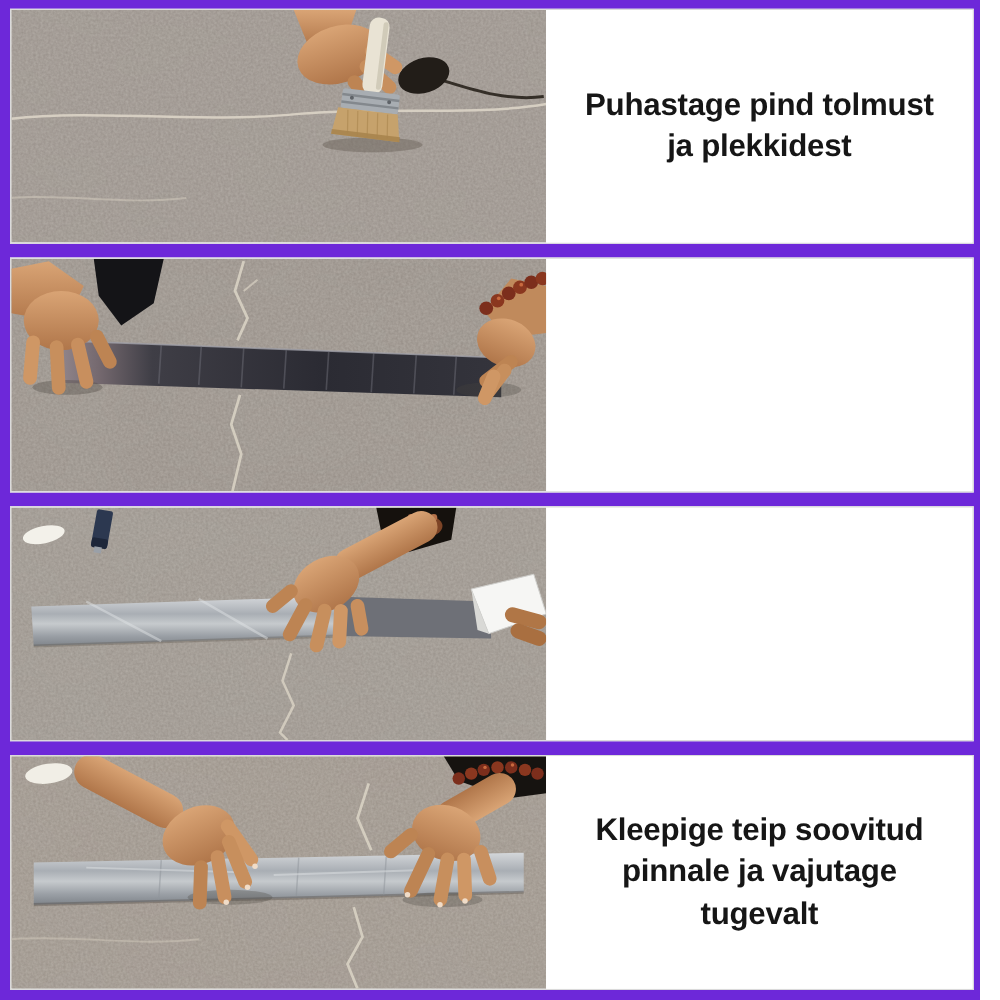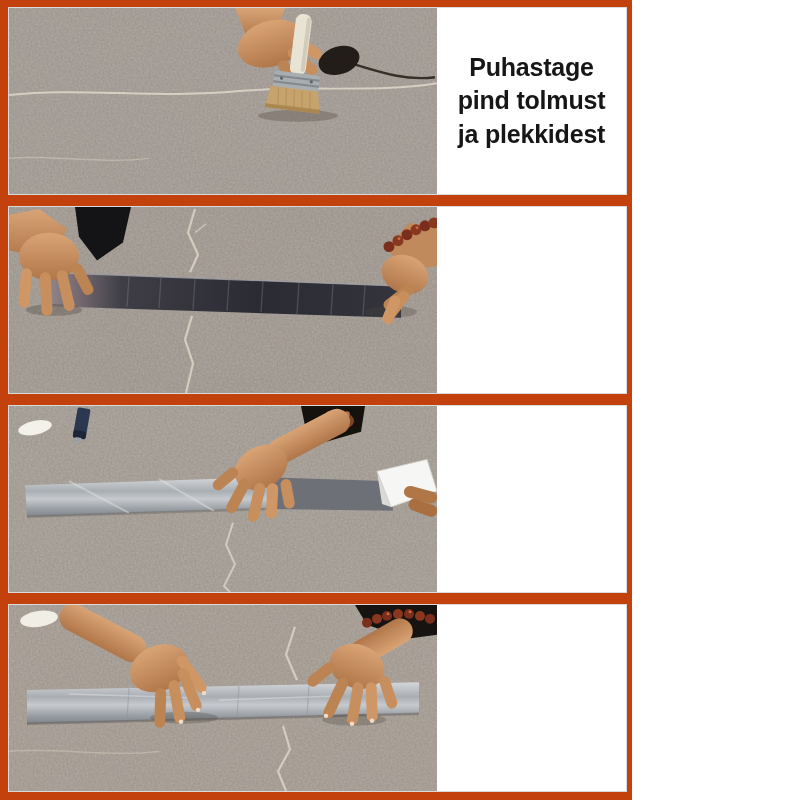--- a/index.html
+++ b/index.html
@@ -1,20 +1,20 @@
 <!DOCTYPE html>
 <html><head>
 <meta charset="utf-8">
 <style>
   html,body{margin:0;padding:0;}
   body{
     width:800px;height:800px;background:#ffffff;overflow:hidden;
     font-family:"Liberation Sans", sans-serif;
   }
-  .page{width:632px;height:800px;padding-top:7px;box-sizing:border-box;background:#c2410c;}
+  .page{width:784px;height:800px;padding-top:7px;box-sizing:border-box;background:#6d28d9;}
   .row{
     height:188px;margin:0 5px 11px 8px;
     border:1px solid #dadada;background:#fff;
     display:flex;box-sizing:border-box;
   }
   .row:last-child{margin-bottom:0;}
   .photo{width:428px;height:100%;flex:0 0 428px;overflow:hidden;}
   .photo svg{display:block;width:100%;height:100%;}
   .panel{
     flex:1;display:flex;align-items:center;justify-content:center;
@@ -256,15 +256,20 @@
           <rect x="0" y="-5.5" width="44" height="11" rx="5.5" fill="#c78f5d" transform="translate(350,78) rotate(100)"></rect>
           <rect x="0" y="-5.5" width="40" height="11" rx="5.5" fill="#cf9765" transform="translate(362,78) rotate(88)"></rect>
           <rect x="0" y="-5.5" width="34" height="11" rx="5.5" fill="#c88f5e" transform="translate(374,72) rotate(72)"></rect>
           <rect x="0" y="-5.5" width="32" height="11" rx="5.5" fill="#bd8453" transform="translate(324,60) rotate(140)"></rect>
           <circle cx="317" cy="112" r="2.2" fill="#f0dcc8"></circle>
             <circle cx="343" cy="120" r="2.2" fill="#f0dcc8"></circle>
             <circle cx="363" cy="117" r="2.2" fill="#f0dcc8"></circle>
         </g>
       </svg>
     </div>
+    <div class="panel">
+      <div class="caption">Kleepige teip soovitud
+pinnale ja vajutage
+tugevalt</div>
+    </div>
   </div>
 
 </div>
 
 </body></html>

